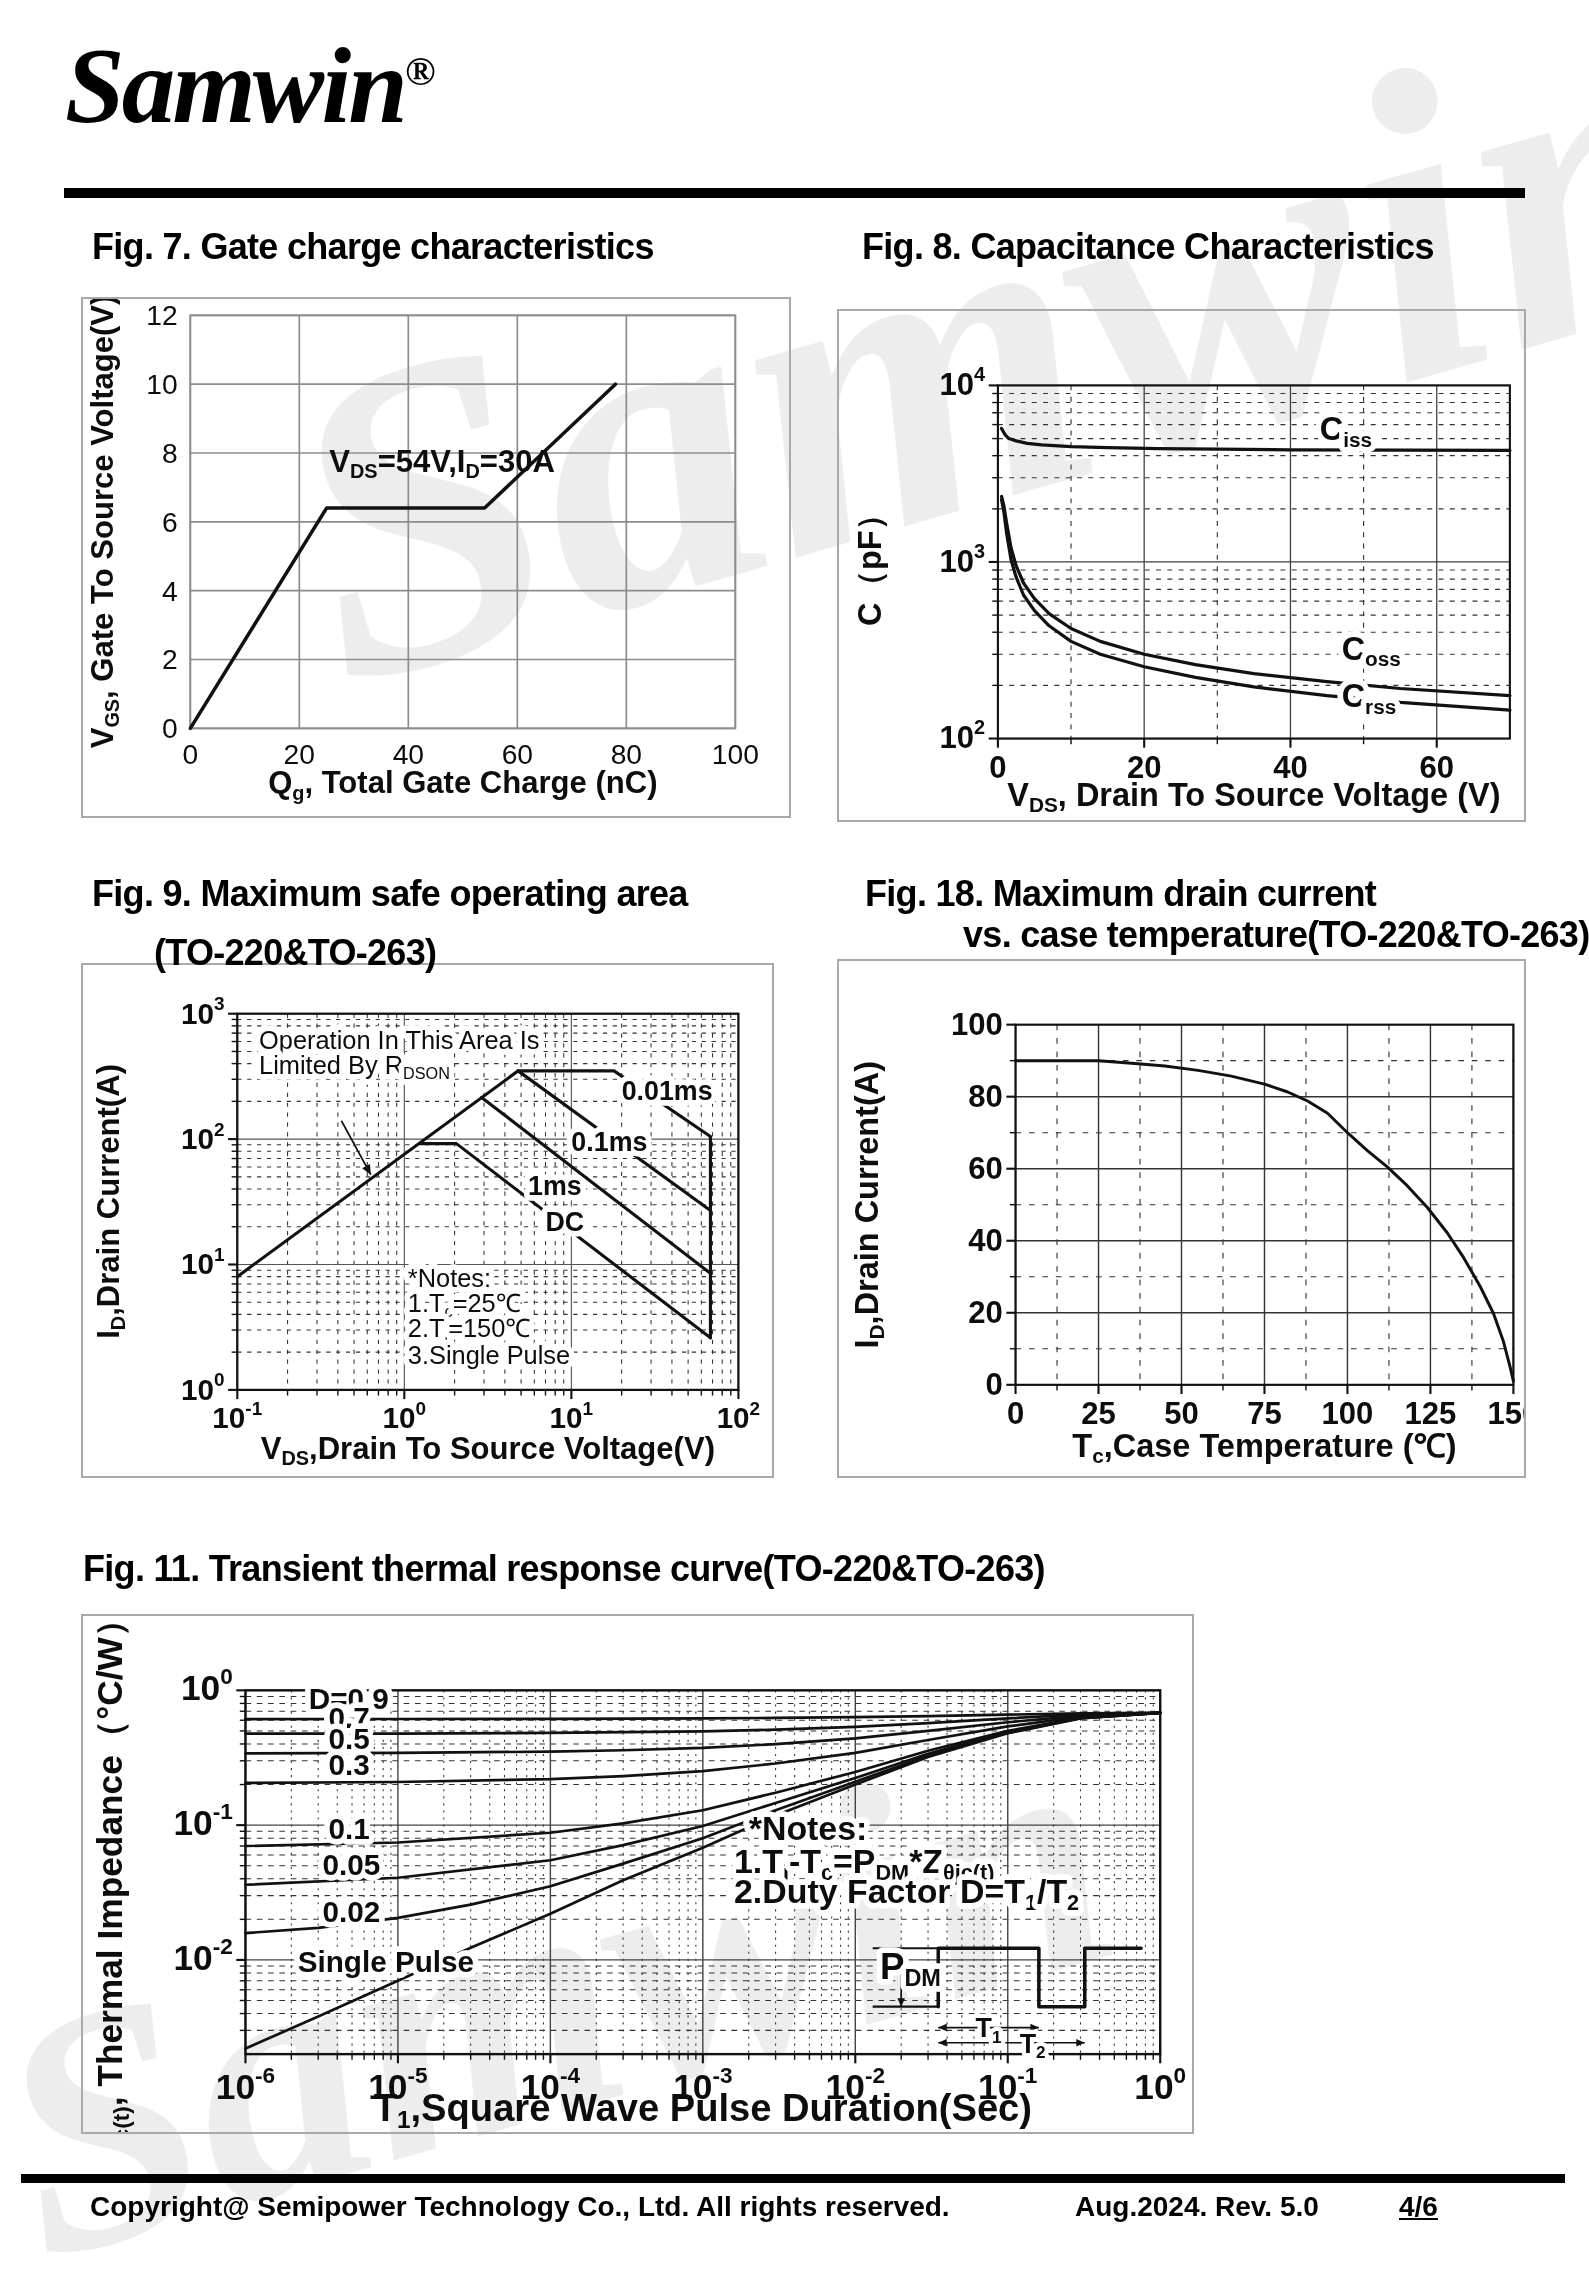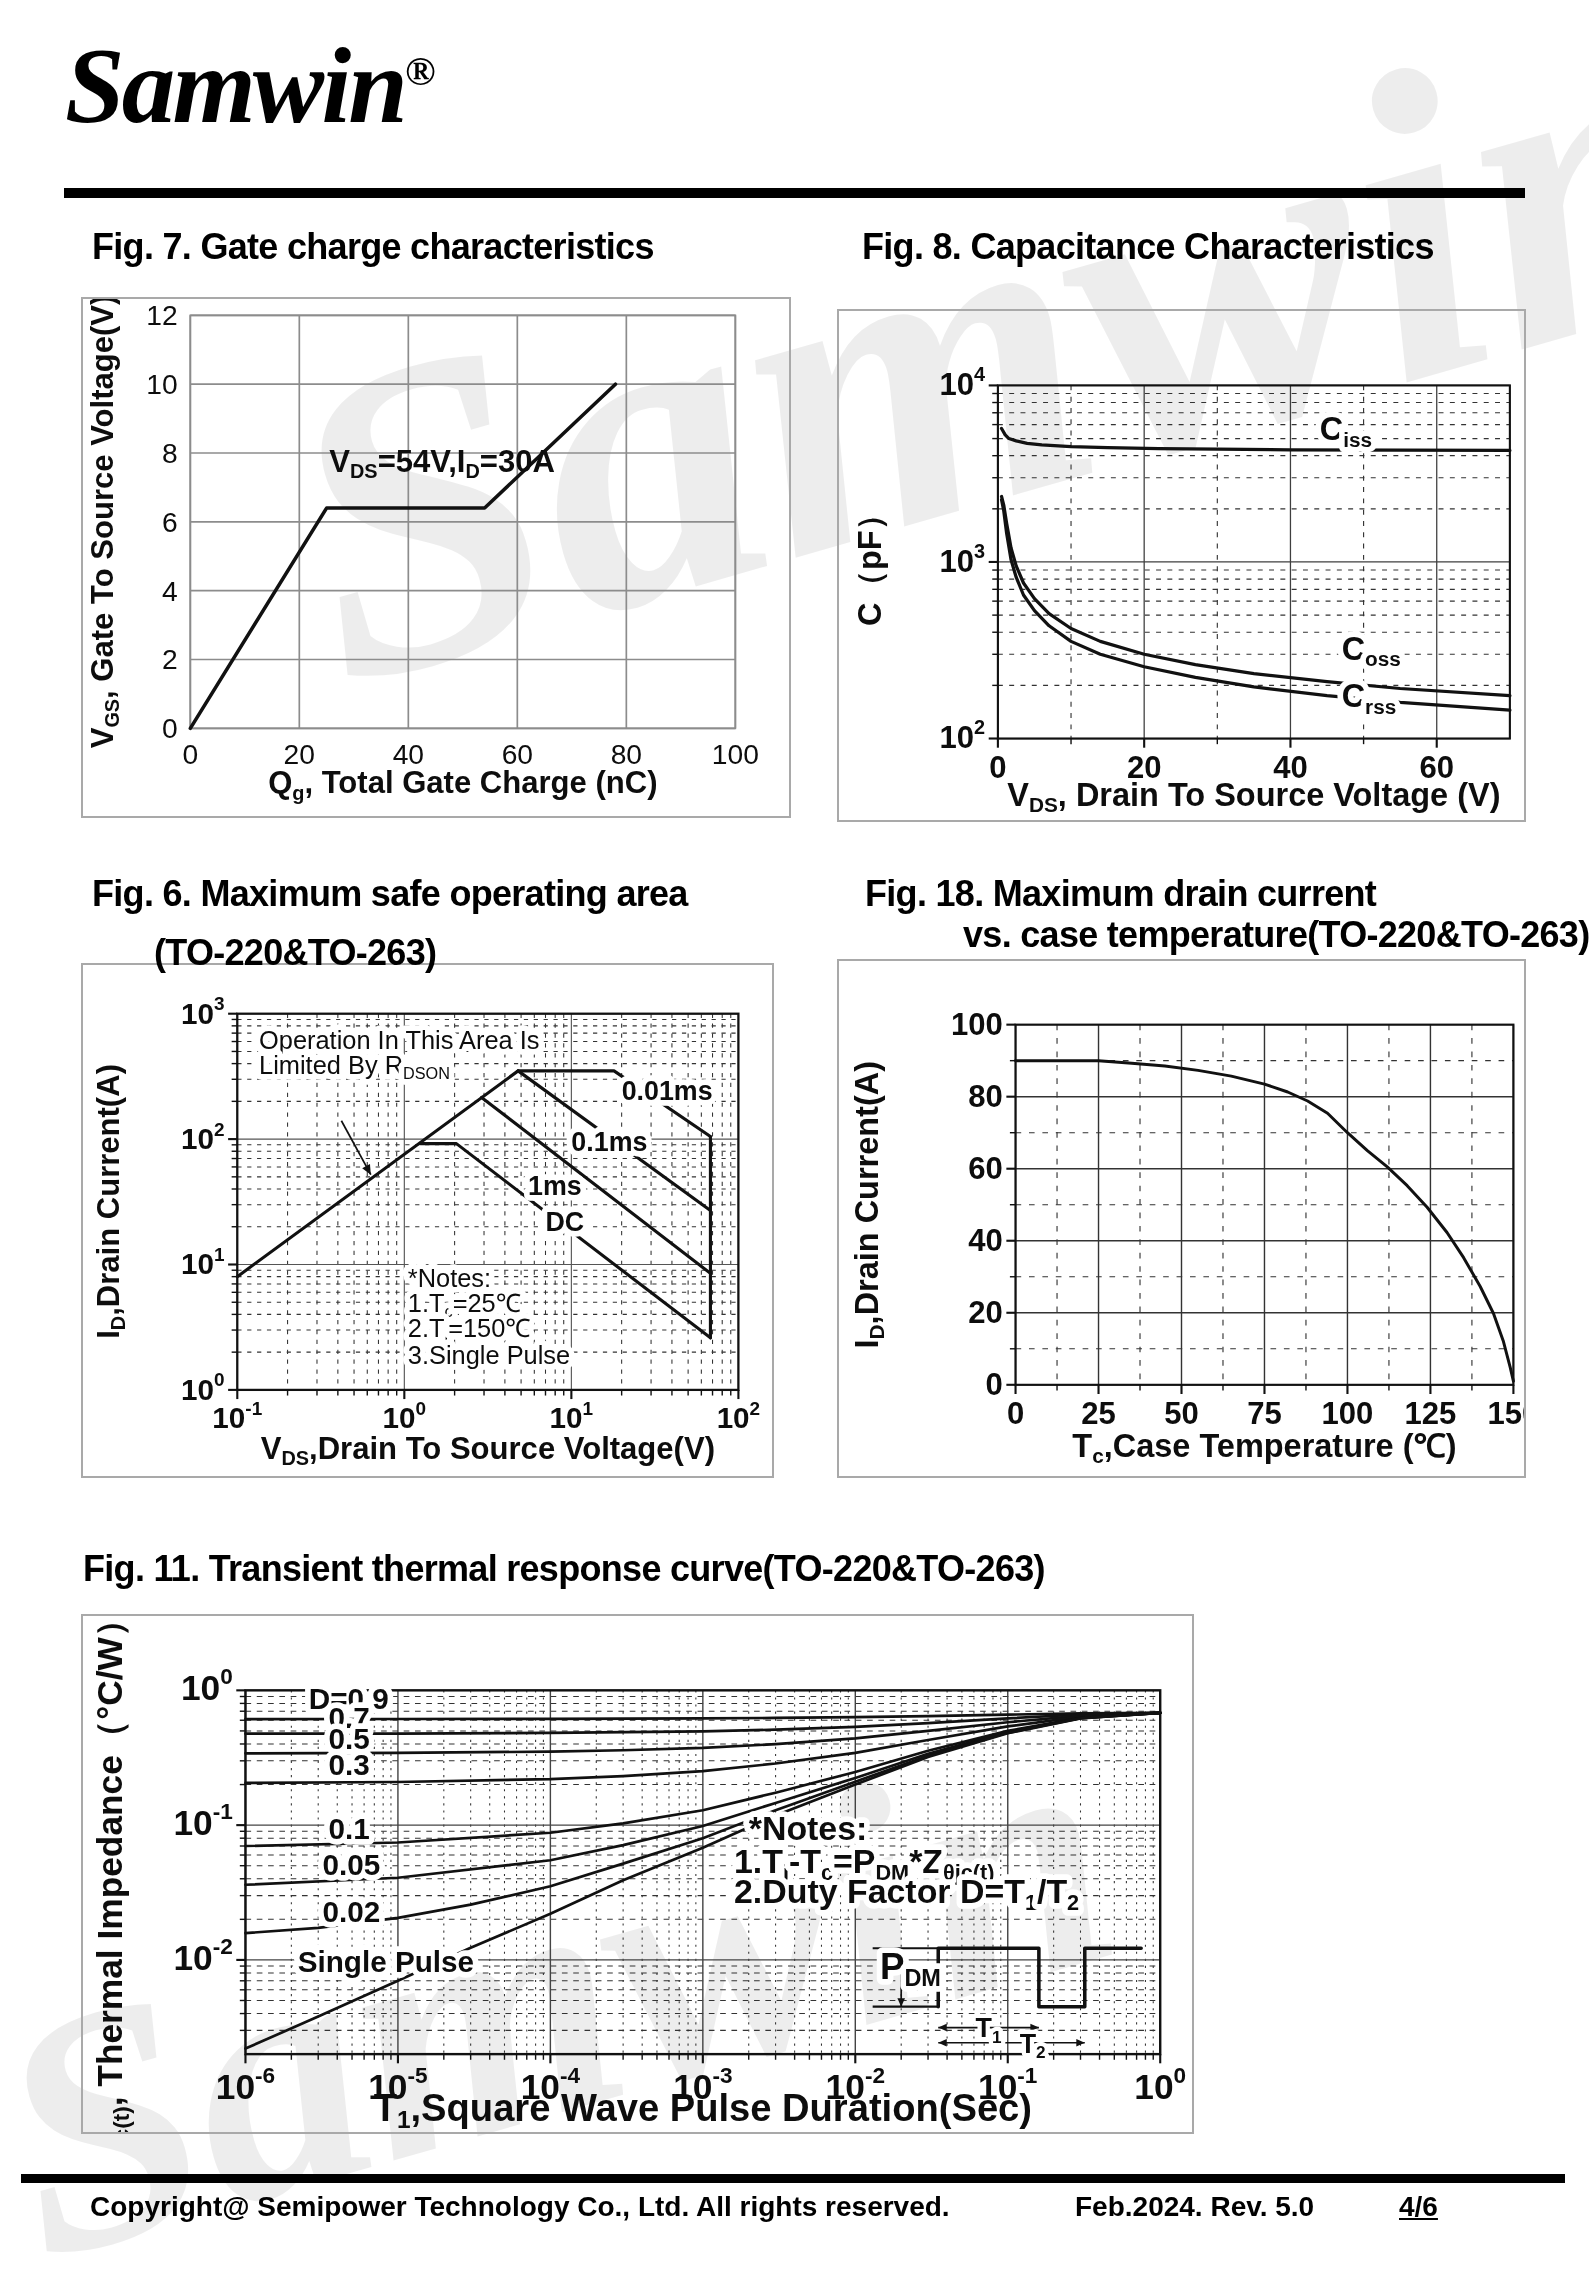--- a/index.html
+++ b/index.html
@@ -43,21 +43,21 @@
 <div class="page">
 
   <div class="wm wm1">Samwin</div>
   <div class="wm wm2">Samwin</div>
 
   <div class="abs logo"><span>Samwin</span><span class="reg">®</span></div>
   <div class="abs rule"></div>
 
   <div class="abs ftitle t7">Fig. 7. Gate charge characteristics</div>
   <div class="abs ftitle t8">Fig. 8. Capacitance Characteristics</div>
-  <div class="abs ftitle t9">Fig. 6. Maximum safe operating area</div>
+  <div class="abs ftitle t9">Fig. 9. Maximum safe operating area</div>
   <div class="abs ftitle t9b">(TO-220&amp;TO-263)</div>
   <div class="abs ftitle t10">Fig. 18. Maximum drain current</div>
   <div class="abs ftitle t10b">vs. case temperature(TO-220&amp;TO-263)</div>
   <div class="abs ftitle t11">Fig. 11. Transient thermal response curve(TO-220&amp;TO-263)</div>
 
   <div class="chart-box b7">
       <svg id="fig7" width="706" height="517" viewBox="0 0 1000 732">
         <line x1="152" y1="23" x2="152" y2="608" stroke="#8c8c8c" stroke-width="2.4"></line>
         <line x1="306.4" y1="23" x2="306.4" y2="608" stroke="#8c8c8c" stroke-width="2.4"></line>
         <line x1="460.8" y1="23" x2="460.8" y2="608" stroke="#8c8c8c" stroke-width="2.4"></line>
@@ -586,17 +586,17 @@
         <polygon points="1210.7613529056011,603.8617016616693 1222.7613529056011,609.2617016616692 1222.7613529056011,598.4617016616693" fill="#111"></polygon>
         <polygon points="1418.194870320713,603.8617016616693 1406.194870320713,598.4617016616693 1406.194870320713,609.2617016616692" fill="#111"></polygon>
         <text x="1128.1619271490486" y="513.849954821697" font-size="52" font-weight="bold" text-anchor="start" stroke="#fff" stroke-width="16" paint-order="stroke" stroke-linejoin="round"><tspan dy="0">P</tspan><tspan dy="10.4" font-size="33.28">DM</tspan></text>
         <text x="1281.9919579144191" y="596.356199857179" font-size="38" font-weight="bold" text-anchor="middle" stroke="#fff" stroke-width="12" paint-order="stroke" stroke-linejoin="round"><tspan dy="0">T</tspan><tspan dy="7.6000000000000005" font-size="24.32">1</tspan></text>
         <text x="1344.4781116131571" y="617.8617016616693" font-size="38" font-weight="bold" text-anchor="middle" stroke="#fff" stroke-width="12" paint-order="stroke" stroke-linejoin="round"><tspan dy="0">T</tspan><tspan dy="7.6000000000000005" font-size="24.32">2</tspan></text>
       </svg>
     </div>
 
   <div class="abs fbar"></div>
   <div class="abs ftext fcopy">Copyright@ Semipower Technology Co., Ltd. All rights reserved.</div>
-  <div class="abs ftext frev">Feb.2024. Rev. 5.0</div>
+  <div class="abs ftext frev">Aug.2024. Rev. 5.0</div>
   <div class="abs ftext fpage">4/6</div>
 
 </div>
 
 
 </body></html>

